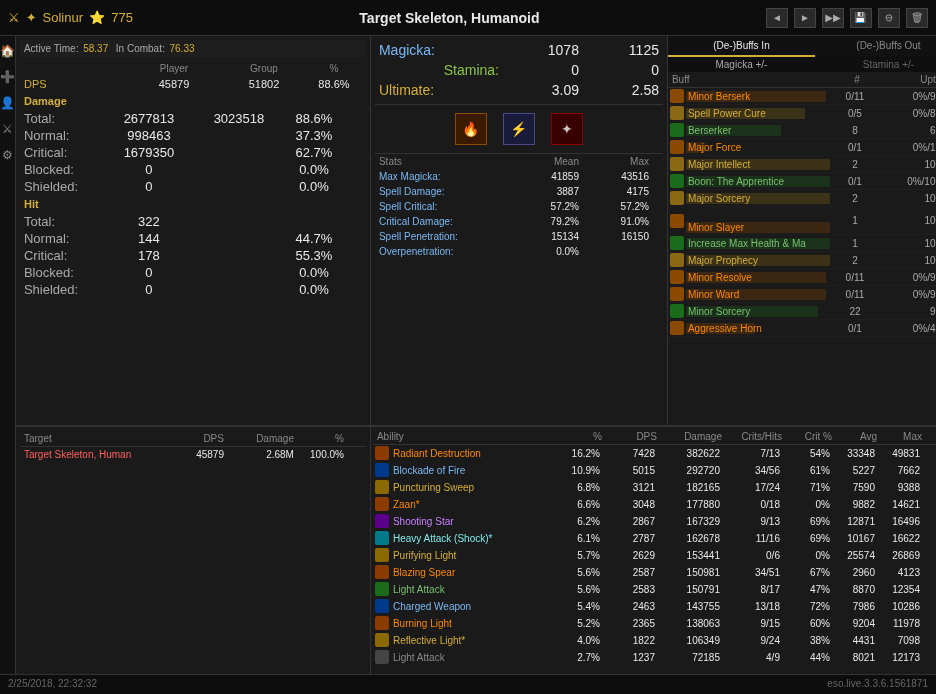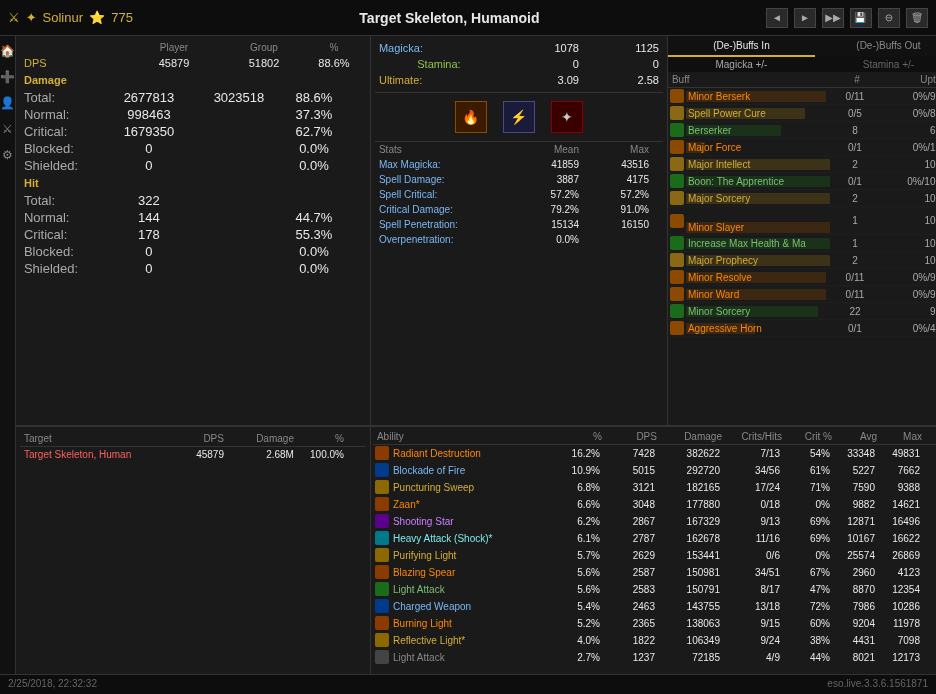--- a/index.html
+++ b/index.html
@@ -136,21 +136,21 @@
       text-align: right;
       color: #888;
       padding: 2px 4px;
       font-size: 10px;
     }
     .res-row {
       display: grid;
       grid-template-columns: 120px 80px 80px;
       text-align: right;
       padding: 2px 4px;
-      font-size: 11px;
+      font-size: 14px;
     }
     .ability-icons {
       display: flex;
       justify-content: center;
       gap: 16px;
       padding: 8px 4px;
       border-top: 1px solid #333;
       border-bottom: 1px solid #333;
       margin-top: 4px;
     }
@@ -342,20 +342,26 @@
     <span class="sidebar-icon">👤</span>
     <span class="sidebar-icon">⚔</span>
     <span class="sidebar-icon">⚙</span>
   </div>
 
   <div class="content-area">
 
     <div class="top-section">
 
       <div class="stats-panel">
+        <div class="active-time-row">
+          <span>Active Time:</span>&nbsp;
+          <span class="val">58.37</span>&nbsp;&nbsp;
+          <span>In Combat:</span>&nbsp;
+          <span class="val">76.33</span>
+        </div>
         <div class="group-header">
           <span></span>
           <span>Player</span>
           <span>Group</span>
           <span>%</span>
         </div>
         <div class="dps-row">
           <span class="dps-label">DPS</span>
           <span class="dps-val">45879</span>
           <span class="dps-val">51802</span>
@@ -430,21 +436,21 @@
       </div>
 
       <div class="resources-panel">
         <div id="res-rows">
             <div class="res-row">
               <span style="color:#7ab8f5;text-align:left;">Magicka:</span>
               <span style="color:#e8e8e8;text-align:right;">1078</span>
               <span style="color:#e8e8e8;text-align:right;">1125</span>
             </div>
             <div class="res-row">
-              <span style="color:#8bc34a;text-align:center;">Stamina:</span>
+              <span style="color:#8bc34a;text-align:right;">Stamina:</span>
               <span style="color:#e8e8e8;text-align:right;">0</span>
               <span style="color:#e8e8e8;text-align:right;">0</span>
             </div>
             <div class="res-row">
               <span style="color:#d4af37;text-align:left;">Ultimate:</span>
               <span style="color:#e8e8e8;text-align:right;">3.09</span>
               <span style="color:#e8e8e8;text-align:right;">2.58</span>
             </div>
           </div>
 

